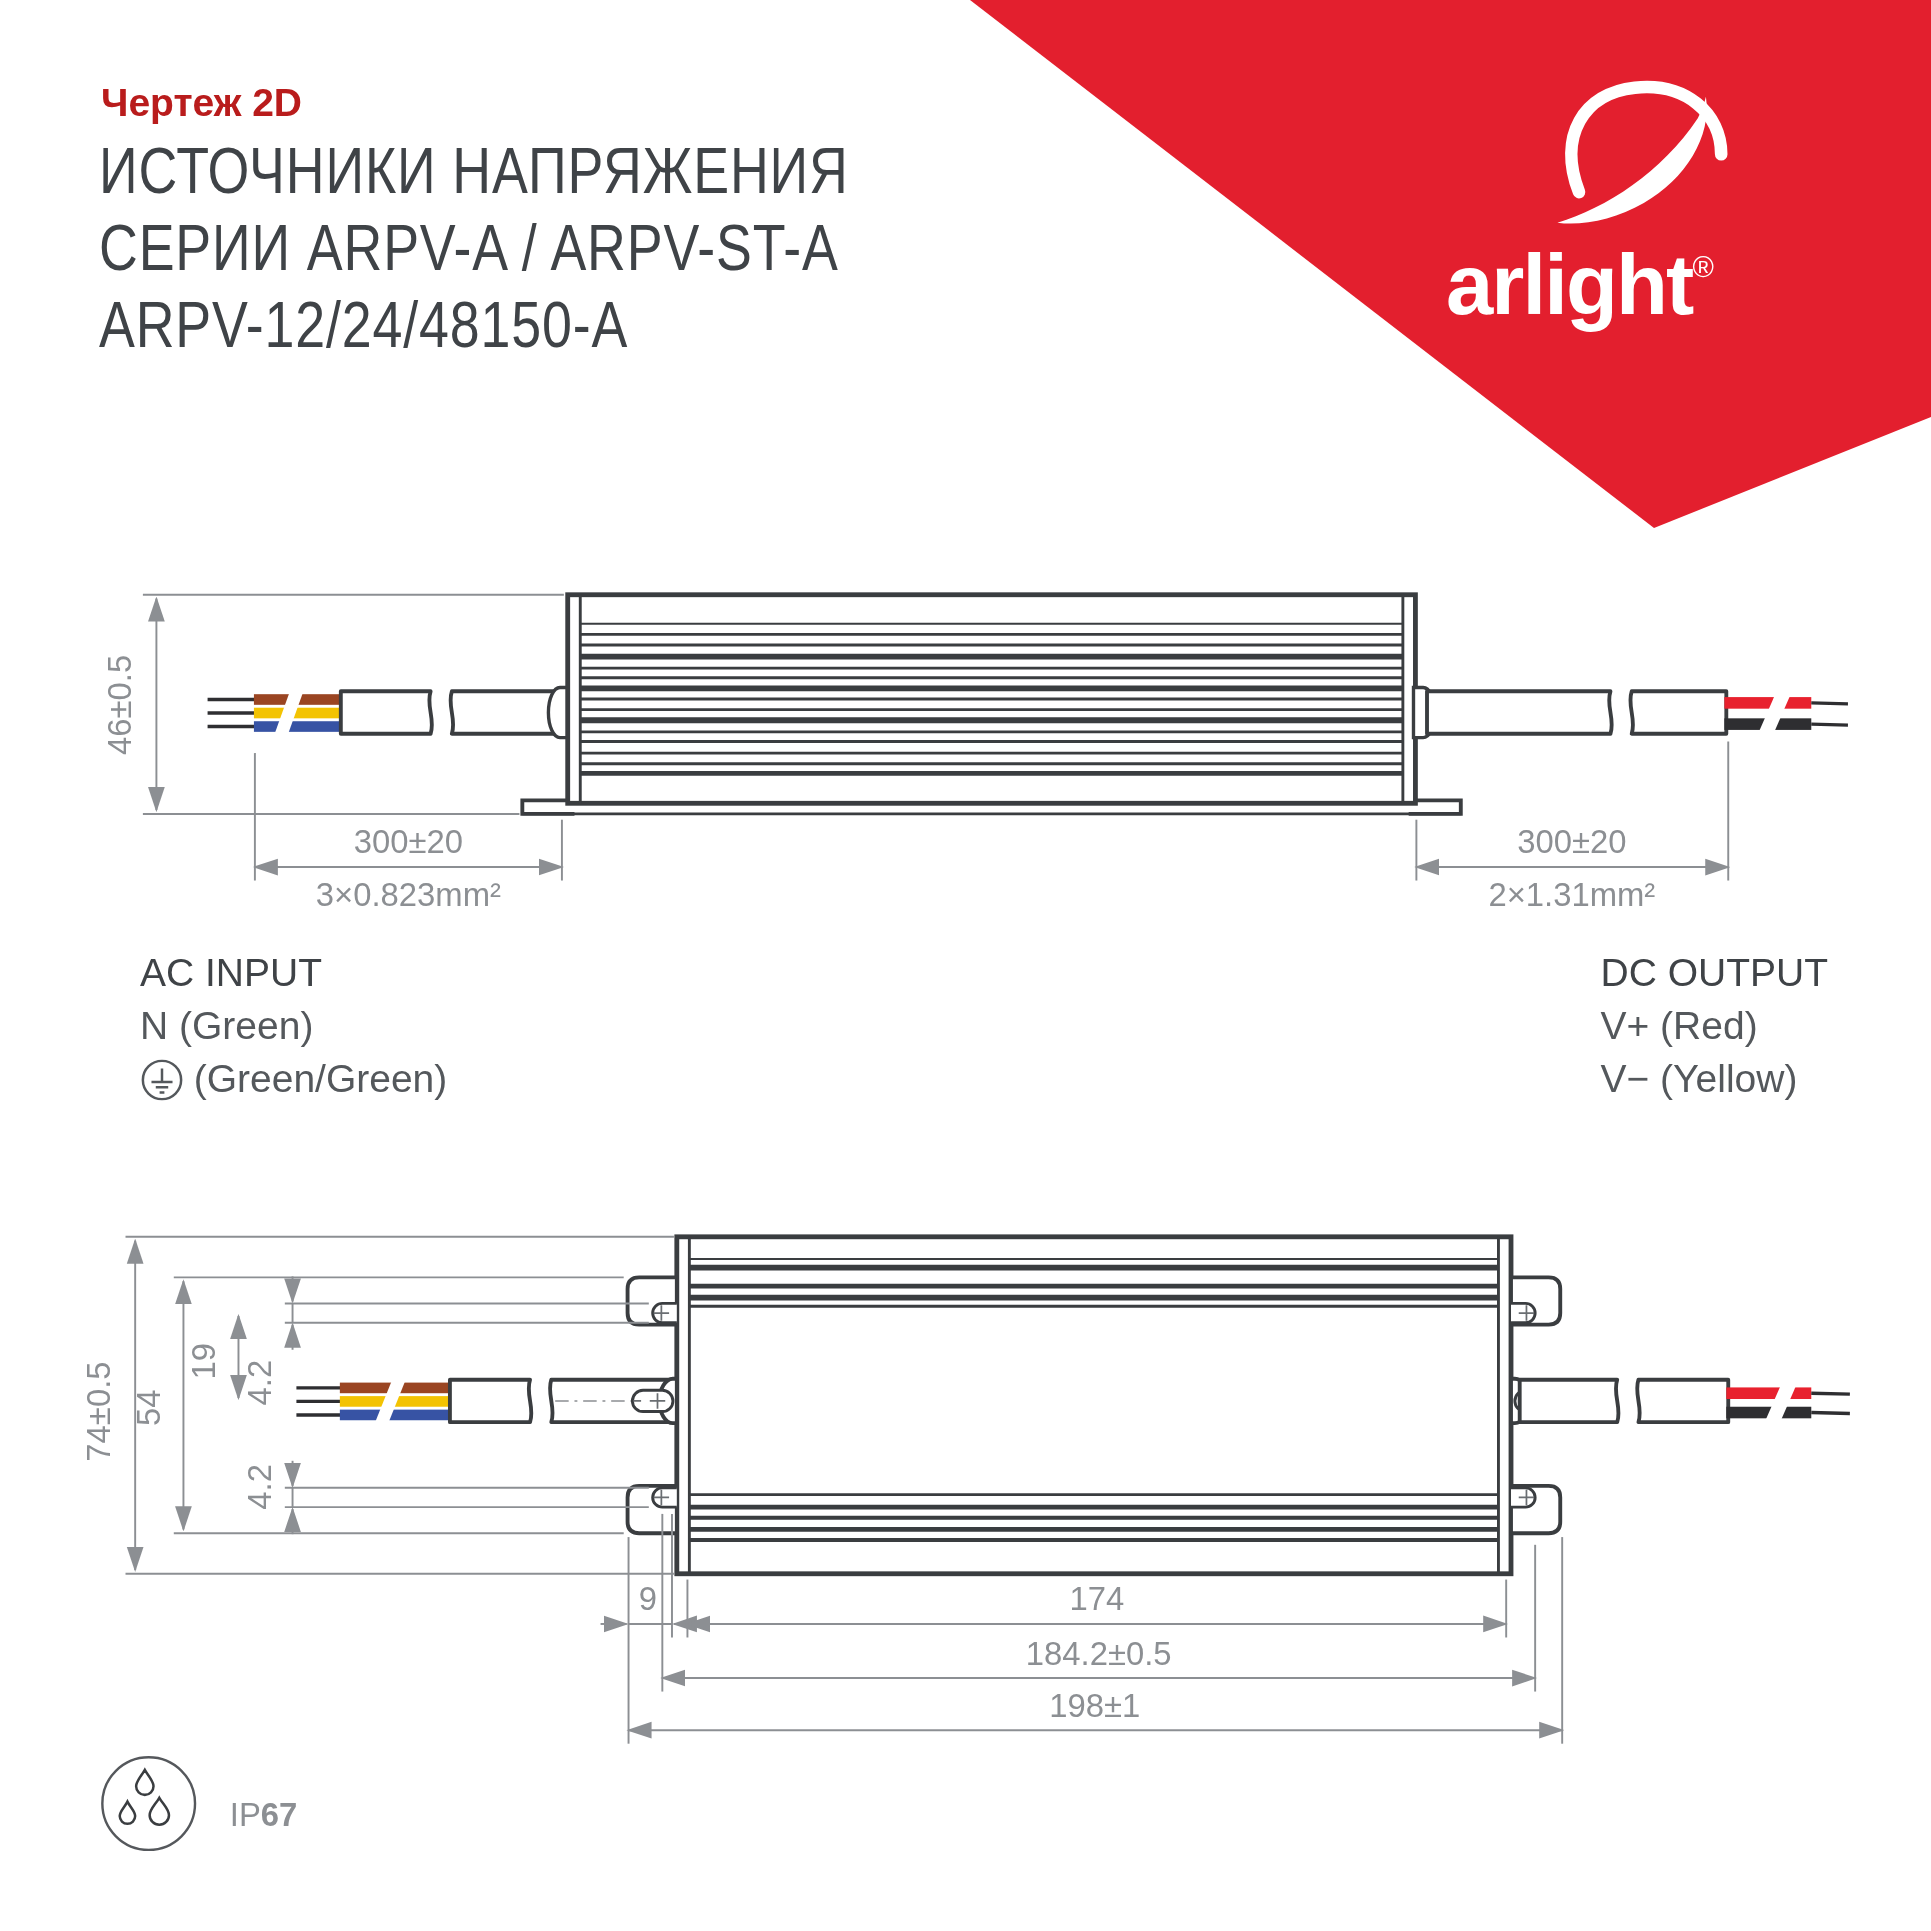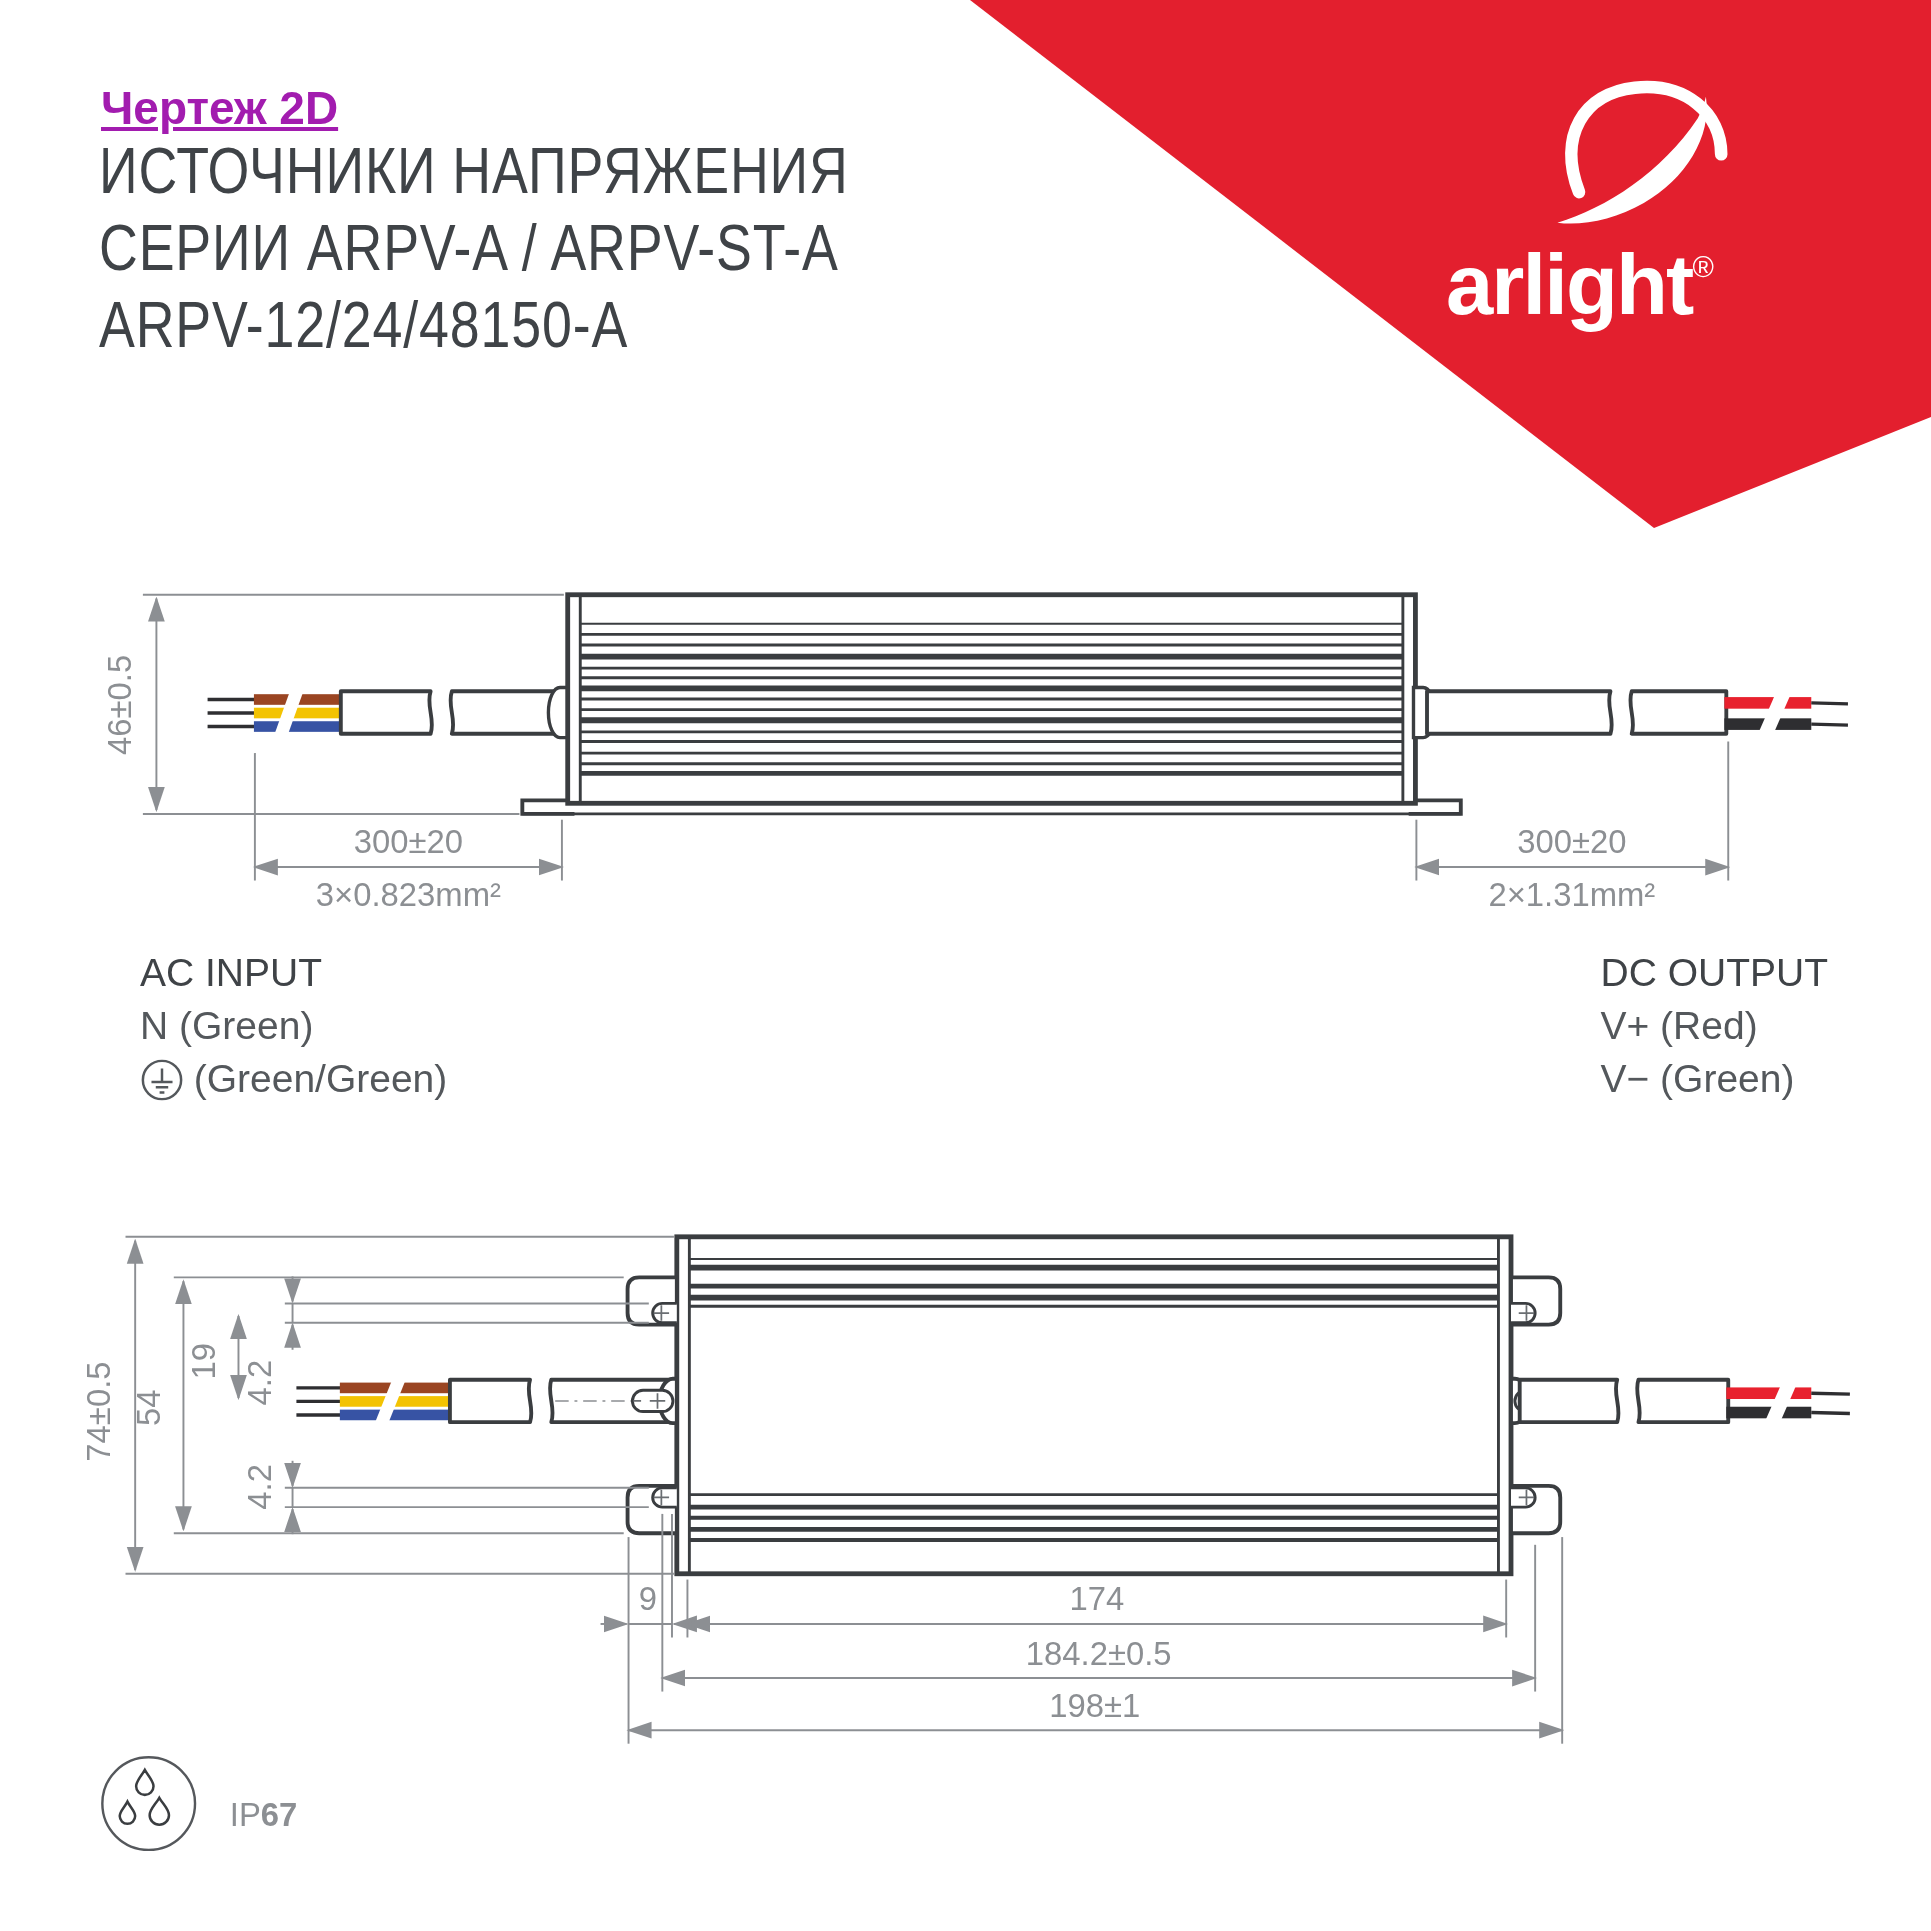--- a/index.html
+++ b/index.html
@@ -1,19 +1,19 @@
 <!DOCTYPE html>
 <html><head>
 <meta charset="utf-8">
 <style>
   html,body{margin:0;padding:0;background:#ffffff;}
   .page{position:relative;width:1931px;height:1931px;background:#fff;overflow:hidden;
         font-family:"Liberation Sans",sans-serif;}
   
-  .doc-label{position:absolute;left:101px;top:81px;font-size:46px;font-weight:700;color:#a21caf;text-decoration:underline;}
+  .doc-label{position:absolute;left:101px;top:81px;font-size:39px;font-weight:700;color:#b91c1c;}
   .title{position:absolute;left:99px;top:133px;color:#3f4347;font-size:64px;font-weight:400;
          line-height:77px;transform:scaleX(.84);transform-origin:left top;white-space:nowrap;letter-spacing:1px;}
   
   .tri{position:absolute;left:0;top:0;width:1931px;height:541px;background:#e31f2e;
        clip-path:polygon(970px 0px,1931px 0px,1931px 417px,1654px 528px);}
   .logo-glyph{position:absolute;left:1543px;top:75px;width:189px;height:164px;}
   .brand{position:absolute;left:1446px;top:236px;width:386px;color:#fff;font-size:85px;font-weight:700;
          letter-spacing:-1.9px;white-space:nowrap;}
   .brand sup{font-size:29px;font-weight:400;vertical-align:37px;letter-spacing:0;}
   
@@ -250,17 +250,17 @@
       <svg class="earth-ic" width="44" height="44" viewBox="0 0 46 46">
         <circle cx="23" cy="23" r="20" fill="none" stroke="#54585c" stroke-width="2.6"></circle>
         <path d="M23,11 V25 M12,25 H34 M16.5,30.5 H29.5 M20.5,36 H25.5" fill="none" stroke="#54585c" stroke-width="2.6"></path>
       </svg><span>(Green/Green)</span>
     </div>
   </div>
 
   <div class="leg leg-r">
     <div class="hd">DC OUTPUT</div>
     <div>V+ (Red)</div>
-    <div>V− (Green)</div>
+    <div>V− (Yellow)</div>
   </div>
 
 </div>
 
 
 </body></html>

